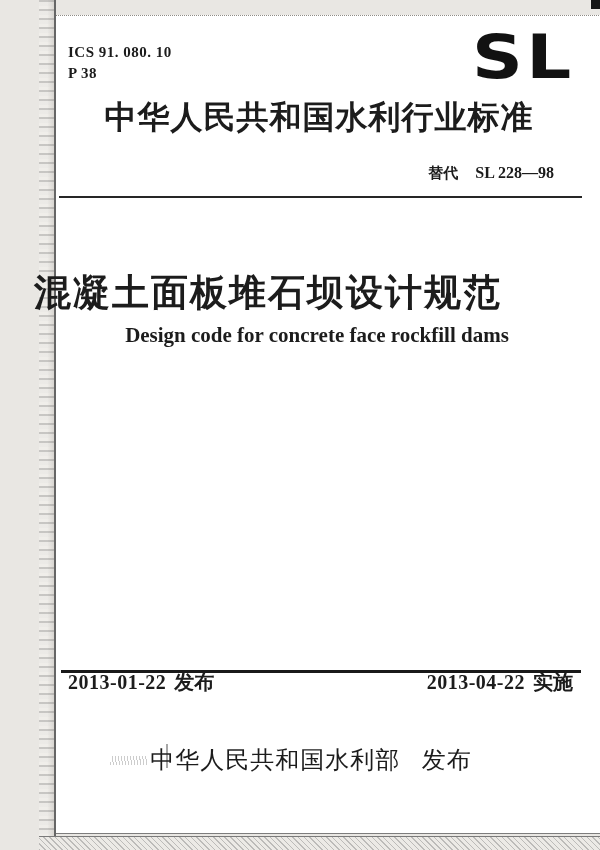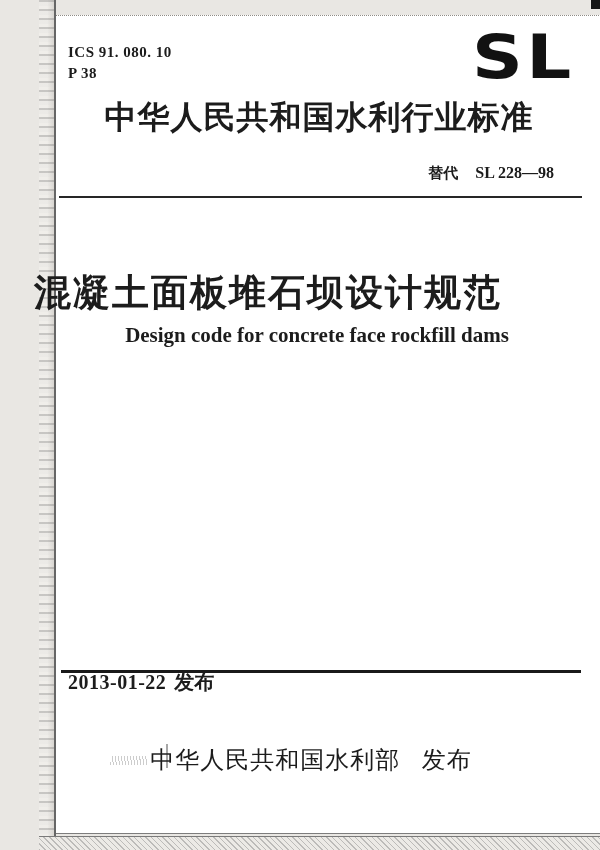--- a/index.html
+++ b/index.html
@@ -124,20 +124,23 @@
 
   <div class="rule-top"></div>
 
   <div class="title-zh">混凝土面板堆石坝设计规范</div>
   <div class="title-en">Design code for concrete face rockfill dams</div>
 
   <div class="date-line issue-line">
     <span class="date">2013-01-22</span><span class="cjk">发布</span>
   </div>
 
+  <div class="date-line impl-line">
+    <span class="date">2013-04-22</span><span class="cjk">实施</span>
+  </div>
 
   <div class="rule-bottom"></div>
 
   <div class="artifact-tick"></div>
   <div class="artifact-smudge"></div>
 
   <div class="publisher">
     <span>中华人民共和国水利部</span><span class="pub-label">发布</span>
   </div>
 

